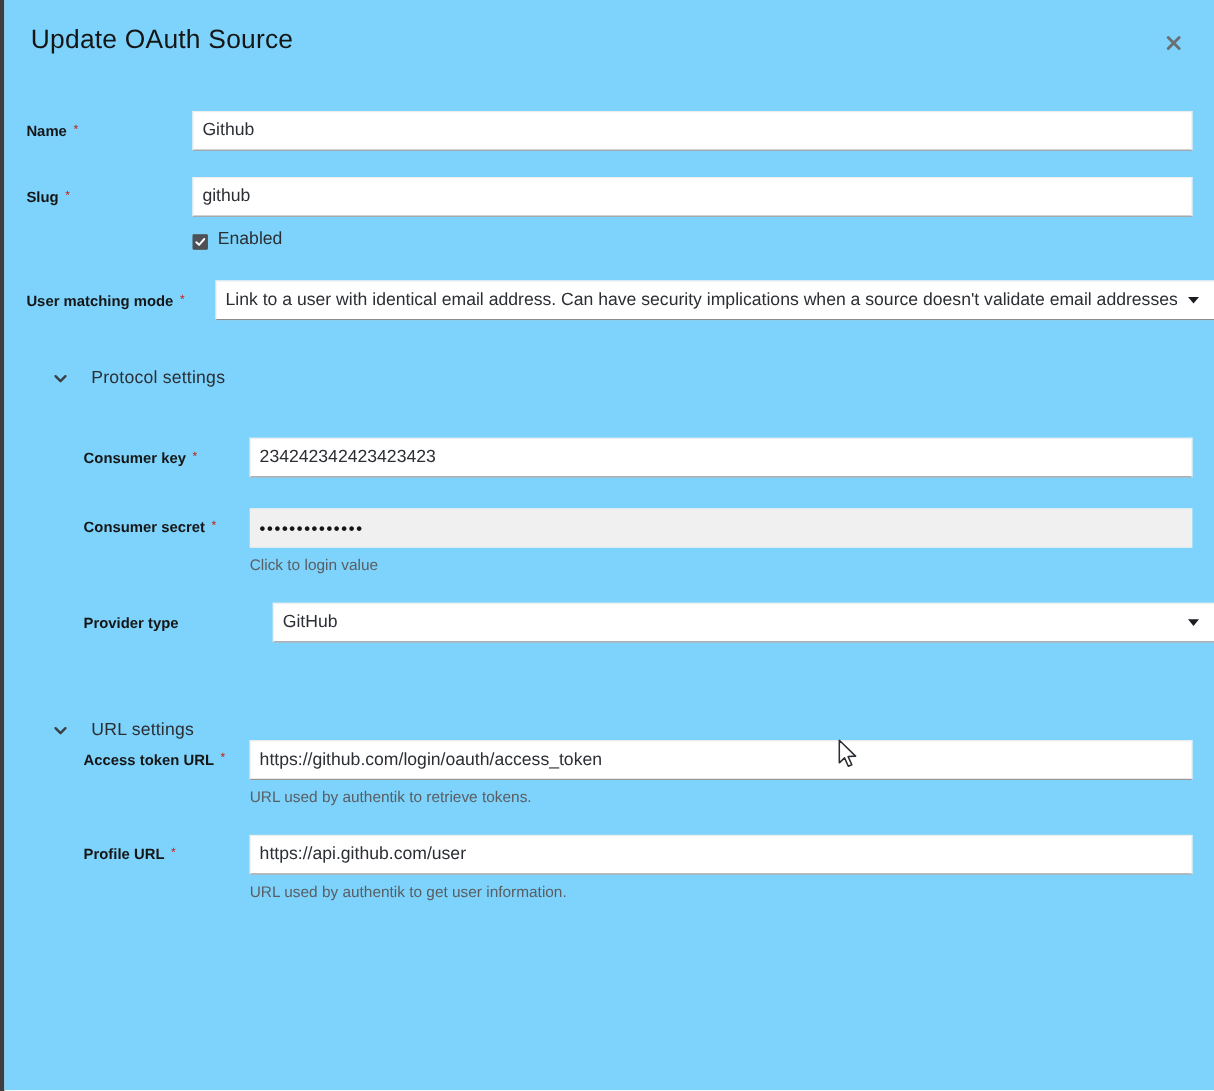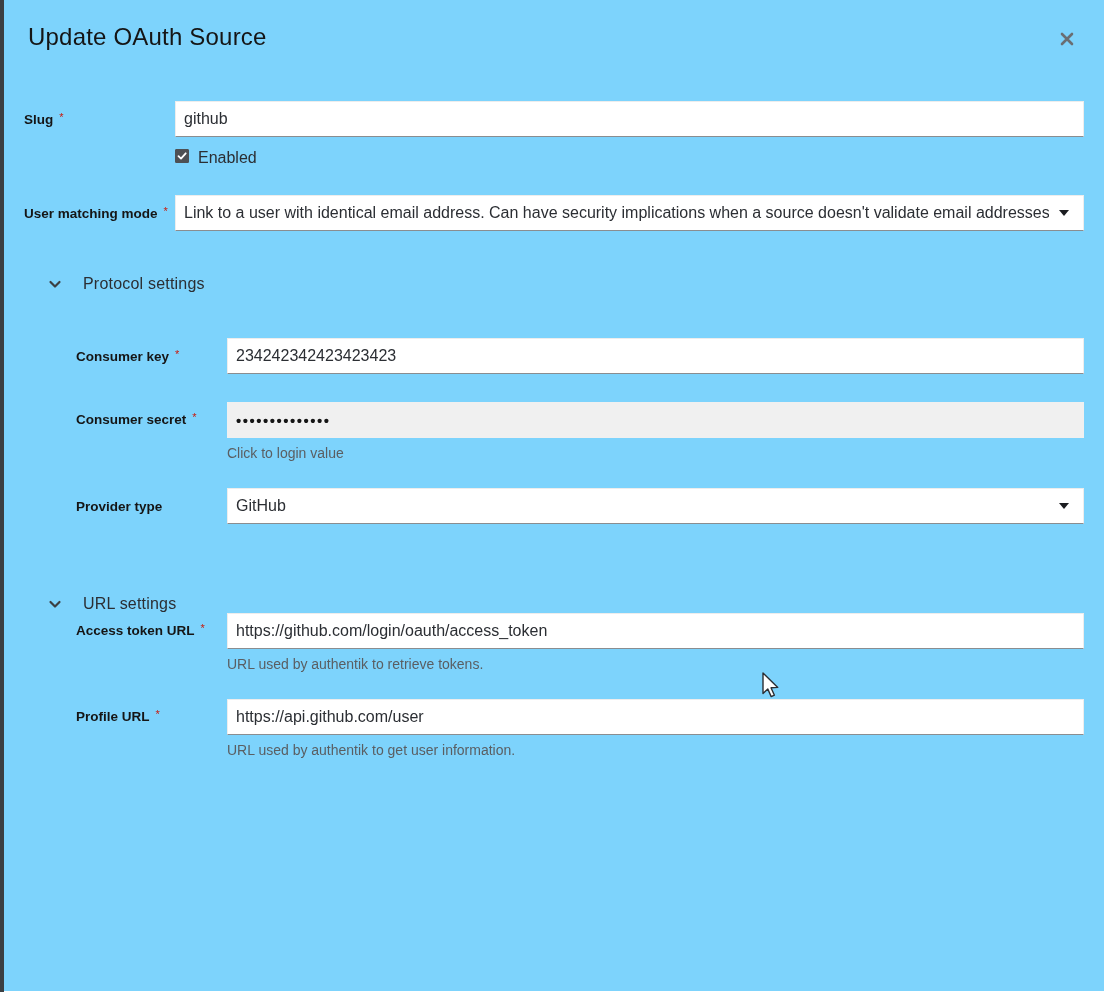--- a/index.html
+++ b/index.html
@@ -62,20 +62,21 @@
     border-radius: 0;
   }
   .fake-select {
     width: 100%; height: 36px;
     border: 1px solid;
     border-color: #ededed #ededed #8a8d90 #ededed;
     background: #ffffff;
     display: flex; align-items: center;
     padding: 0 14px 0 8px;
     cursor: pointer;
+    margin-left: 21px;
   }
   .fake-select .sel-text {
     flex: 1 1 auto; font-size: 16px; color: #2b2e33;
     white-space: nowrap; overflow: hidden;
   }
   .caret {
     flex: 0 0 auto;
     width: 0; height: 0; margin-left: 10px;
     border-left: 5px solid transparent;
     border-right: 5px solid transparent;
@@ -88,21 +89,21 @@
     padding: 0 9px;
     font-size: 15px; font-weight: 700; letter-spacing: 1.5px; color: #151515;
     cursor: pointer;
   }
   .helper-text {
     margin-top: 7px;
     font-size: 14px;
     color: #5a5e62;
   }
 
-  .checkbox-row { display: flex; align-items: flex-start; margin-left: 151px; }
+  .checkbox-row { display: flex; align-items: flex-end; margin-left: 151px; }
   .checkbox {
     width: 14px; height: 14px;
     background: #4d5054;
     border: 1px solid #4d5054;
     border-radius: 1px;
     display: inline-flex; align-items: center; justify-content: center;
     cursor: pointer;
   }
   .checkbox-label { margin-left: 9px; font-size: 16px; color: #2b2e33; }
 
@@ -150,20 +151,28 @@
       <span style="display:inline-flex;">
         <svg width="14" height="14" viewBox="0 0 14 14">
           <path d="M2 2 L12 12 M12 2 L2 12" stroke="#6a6e73" stroke-width="2.6" stroke-linecap="round"></path>
         </svg>
       </span>
     </button>
   </div>
 
   <form class="main-form">
 
+    <div class="form-row row-name">
+      <div class="label-col">
+        <span>Name</span><span class="req">*</span>
+      </div>
+      <div class="input-col">
+        <input class="text-input" type="text" value="Github" style="">
+      </div>
+    </div>
 
     <div class="form-row row-slug">
       <div class="label-col">
         <span>Slug</span><span class="req">*</span>
       </div>
       <div class="input-col">
         <input class="text-input" type="text" value="github" style="">
       </div>
     </div>
 

